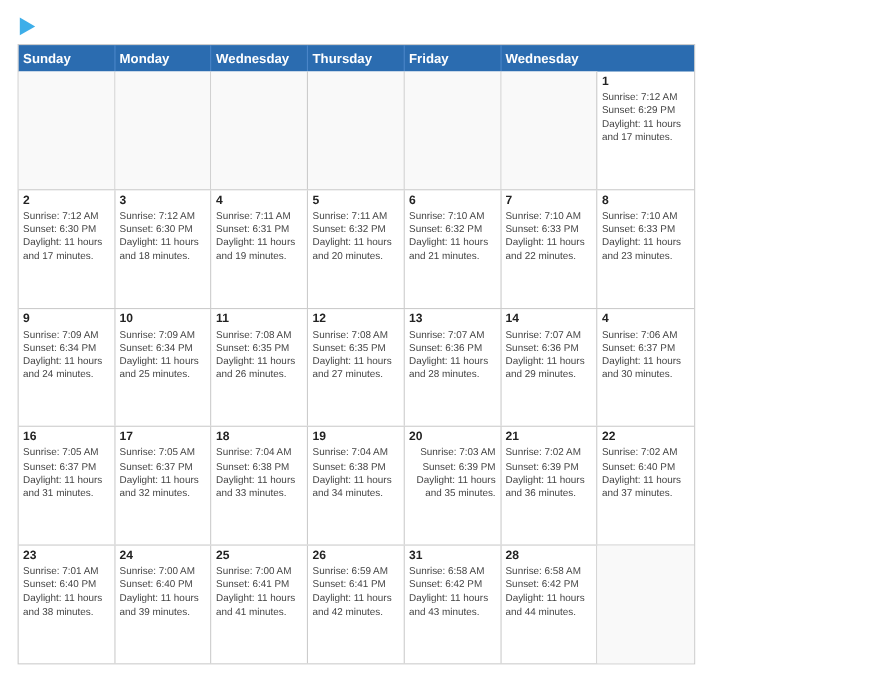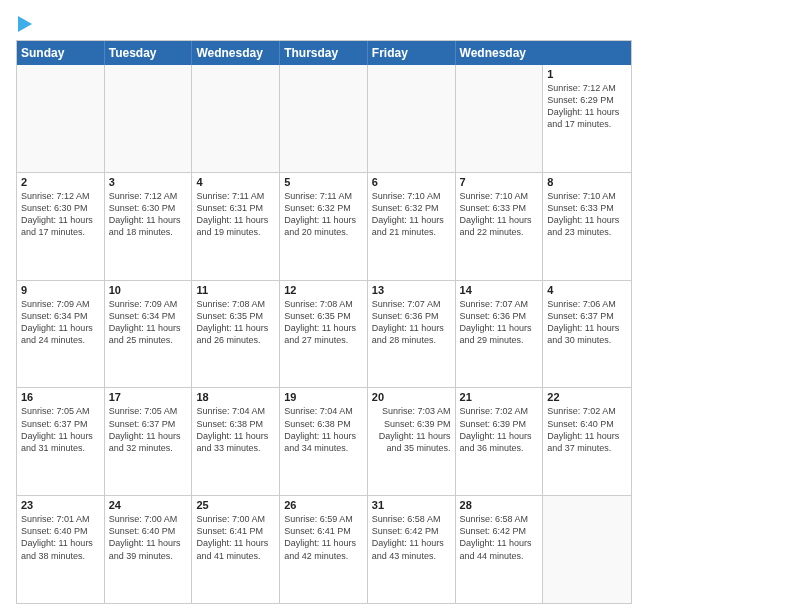--- a/index.html
+++ b/index.html
@@ -128,21 +128,21 @@
     </div>
     <div class="title-area">
       <div class="month-title"></div>
       <div class="subtitle"></div>
     </div>
   </div>
 
   <div class="calendar">
     <div class="cal-header">
     <div class="cal-header-cell">Sunday</div>
-        <div class="cal-header-cell">Tuesday</div>
+        <div class="cal-header-cell">Monday</div>
         <div class="cal-header-cell">Wednesday</div>
         <div class="cal-header-cell">Thursday</div>
         <div class="cal-header-cell">Friday</div>
         <div class="cal-header-cell">Wednesday</div>
       </div>
     <div class="cal-body">
     <div class="cal-row">
           <div class="cal-cell empty"></div>
           <div class="cal-cell empty"></div>
           <div class="cal-cell empty"></div>

